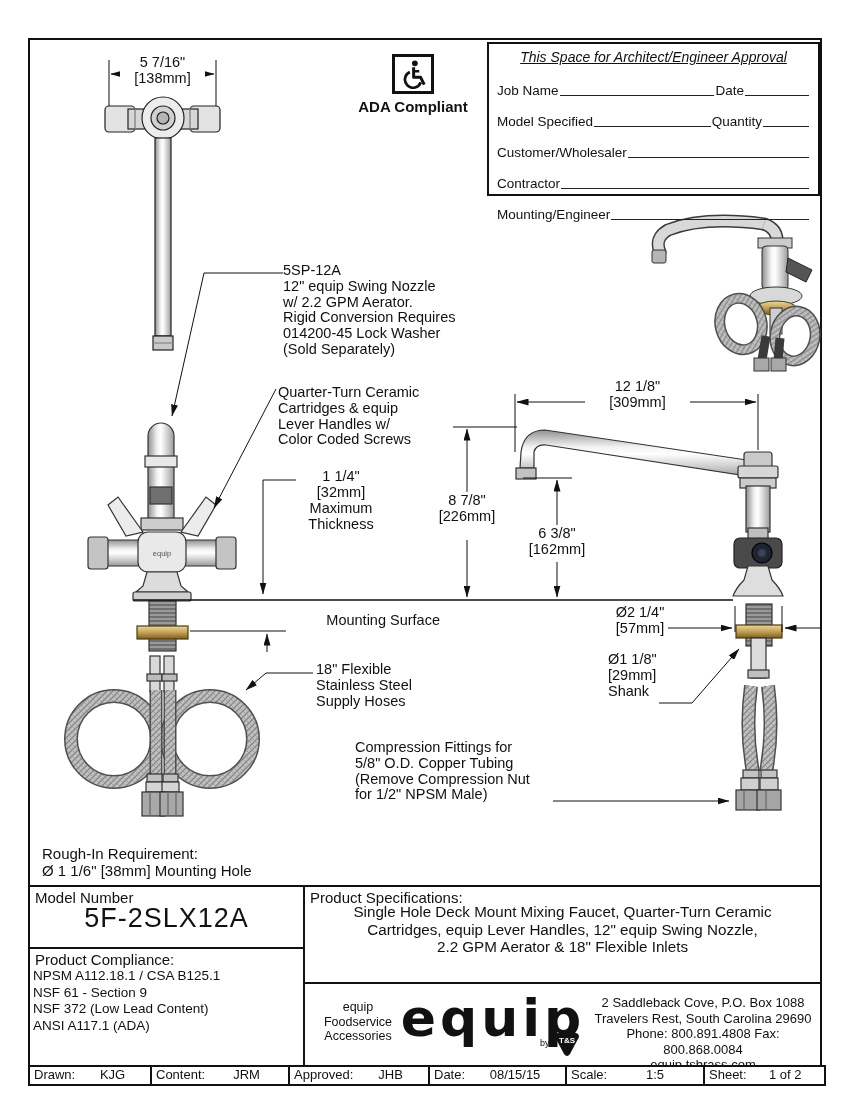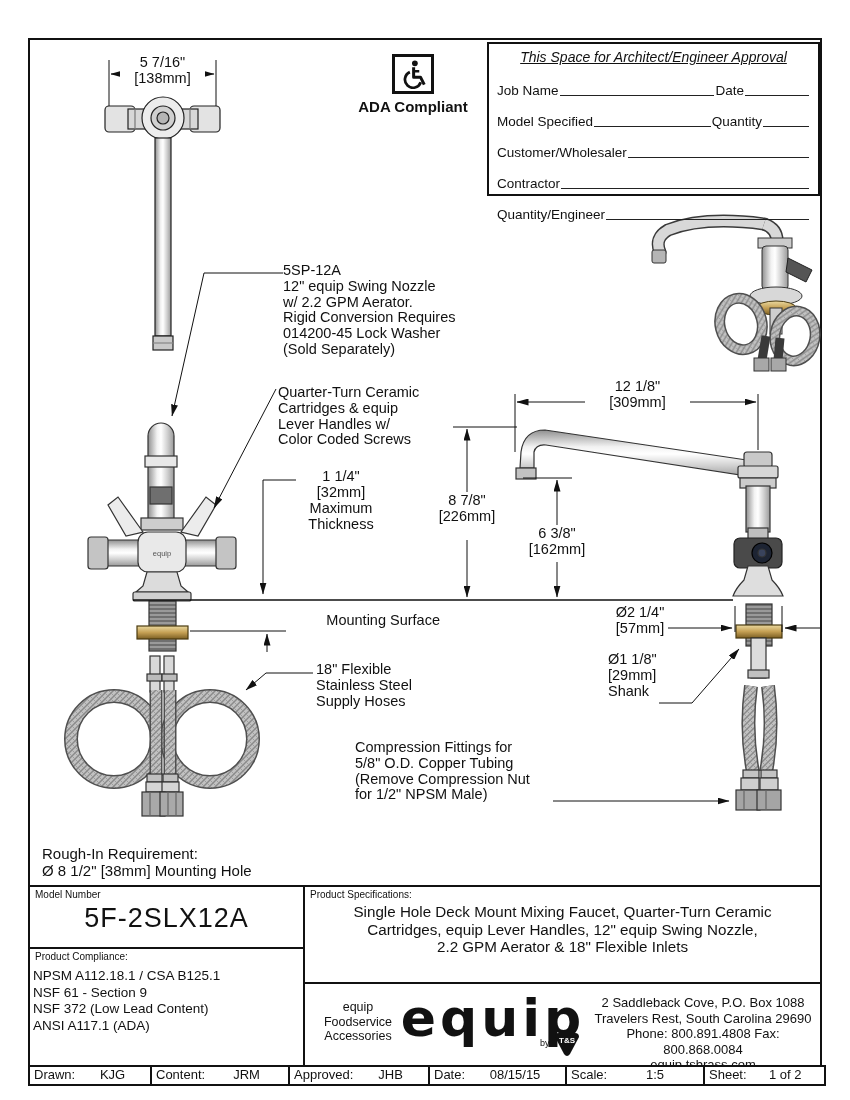--- a/index.html
+++ b/index.html
@@ -21,21 +21,21 @@
   
   .appr{left:487px;top:42px;width:333px;height:154px;border:2px solid #111;box-sizing:border-box;z-index:2;
         padding:4px 8px 2px 8px;display:flex;flex-direction:column;justify-content:space-between;font-size:13.5px;gap:16px;}
   .appr-title{text-align:center;font-style:italic;text-decoration:underline;font-size:14px;padding:1px 0 2px;}
   .arow{display:flex;align-items:flex-end;height:21px;}
   .fill{flex:1;border-bottom:1.5px solid #222;margin:0 1px 2px 1px;min-width:20px;}
   .fill.fixed68{flex:0 0 64px;}
   .fill.fixed48{flex:0 0 46px;}
   
   .tb{box-sizing:border-box;border:2px solid #111;z-index:2;background:transparent;}
-  .tb-label{font-size:10px;padding:2px 0 0 5px;}
+  .tb-label{font-size:15px;padding:2px 0 0 5px;}
   .model-box{left:28px;top:885px;width:277px;height:64px;}
   .model-number{left:28px;top:903px;width:277px;text-align:center;font-size:27px;letter-spacing:1px;z-index:3;}
   .comp-box{left:28px;top:947px;width:277px;height:120px;}
   .comp-items{left:33px;top:968px;width:265px;font-size:13.5px;line-height:16.5px;z-index:3;}
   .comp-items div{white-space:nowrap;}
   .specs-box{left:303px;top:885px;width:519px;height:99px;}
   .specs-text{left:310px;top:903px;width:505px;text-align:center;font-size:15.2px;line-height:17.6px;z-index:3;}
   .logo-box{left:303px;top:982px;width:519px;height:85px;display:flex;align-items:center;}
   .brand-side{left:318px;top:1000px;width:80px;text-align:center;font-size:12.5px;line-height:14.5px;z-index:3;}
   .brand-logo{left:398px;top:988px;width:190px;text-align:center;font-size:52px;font-weight:700;letter-spacing:4px;z-index:3;
@@ -279,21 +279,21 @@
 [29mm]
 Shank</div>
   <div class="abs txt note" style="left:316px;top:662px;width:150px;">18" Flexible
 Stainless Steel
 Supply Hoses</div>
   <div class="abs txt note" style="left:355px;top:740px;width:210px;">Compression Fittings for
 5/8" O.D. Copper Tubing
 (Remove Compression Nut
 for 1/2" NPSM Male)</div>
   <div class="abs txt roughin" style="left:42px;top:846px;width:280px;">Rough-In Requirement:
-Ø 8 1/2" [38mm] Mounting Hole</div>
+Ø 1 1/6" [38mm] Mounting Hole</div>
 
   <div class="abs ada-box">
     <svg width="30" height="30" viewBox="0 0 24 24">
       <circle cx="13.5" cy="3.4" r="2.3" fill="#111"></circle>
       <path d="M12.5,6.5 L12.5,14.5 L18,14.5 L21,20.5" stroke="#111" stroke-width="2.4" fill="none" stroke-linejoin="round"></path>
       <path d="M12.5,9.8 H17" stroke="#111" stroke-width="2" fill="none"></path>
       <path d="M9.5,10.5 A6.5,6.5 0 1 0 18.2,18.6" stroke="#111" stroke-width="2.2" fill="none"></path>
     </svg>
   </div>
   <div class="abs ada-label">ADA Compliant</div>
@@ -314,21 +314,21 @@
     </div>
     <div class="arow">
       <span>Customer/Wholesaler</span>
       <span class="fill"></span>
     </div>
     <div class="arow">
       <span>Contractor</span>
       <span class="fill"></span>
     </div>
     <div class="arow">
-      <span>Quantity/Engineer</span>
+      <span>Mounting/Engineer</span>
       <span class="fill"></span>
     </div>
   </div>
 
   <div class="abs tb model-box">
     <div class="tb-label">Model Number</div>
   </div>
   <div class="abs txt model-number">5F-2SLX12A</div>
 
   <div class="abs tb comp-box">

